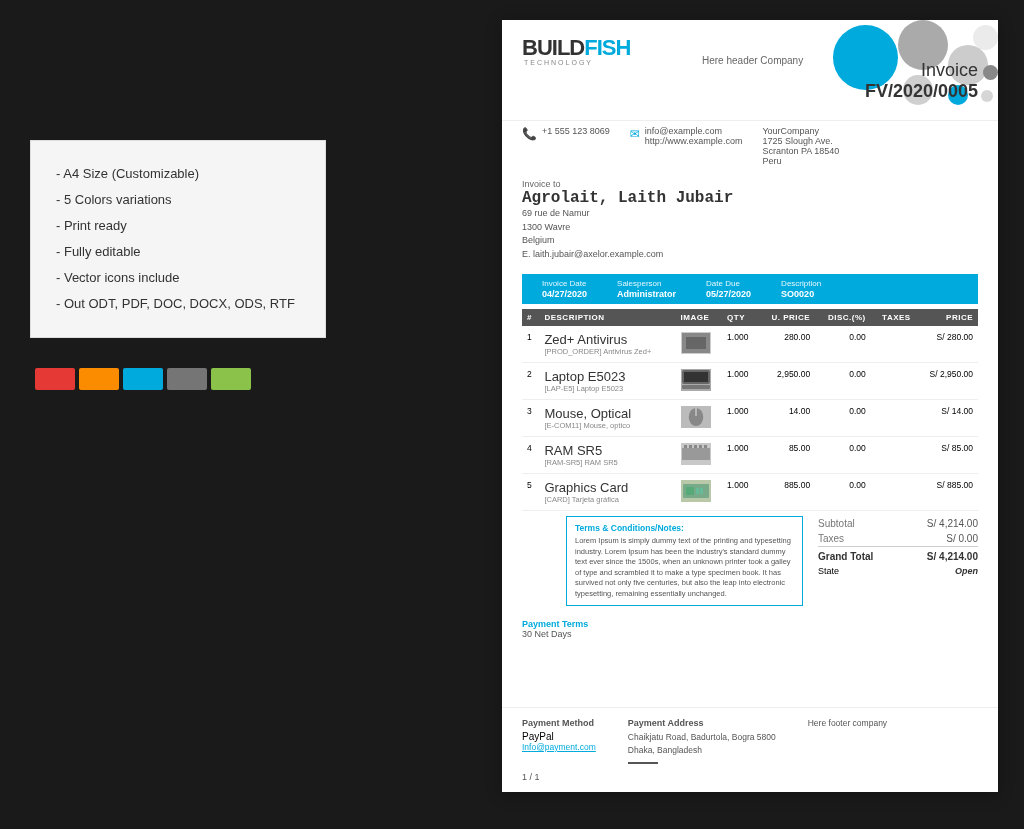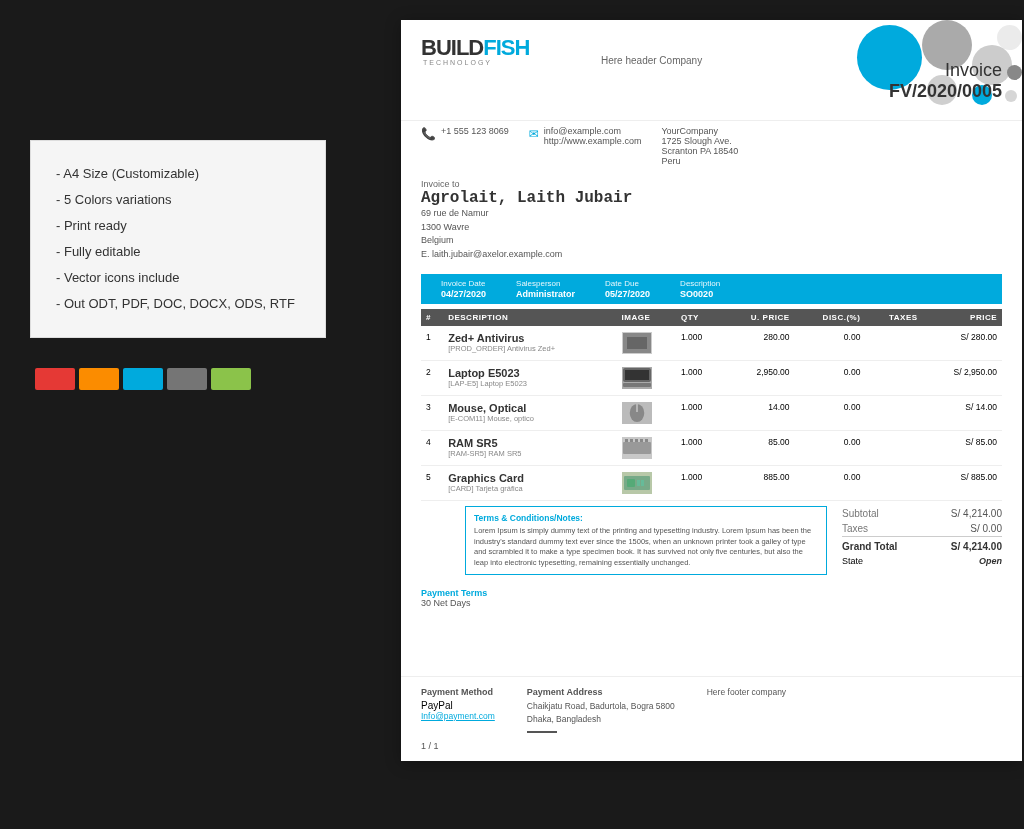--- a/index.html
+++ b/index.html
@@ -46,23 +46,23 @@
 
     .swatch {
       width: 40px;
       height: 22px;
       border-radius: 2px;
     }
 
     
     .invoice-panel {
       position: absolute;
-      right: 2px;
+      right: 26px;
       top: 20px;
-      width: 621px;
+      width: 496px;
       background: white;
       box-shadow: 0 2px 15px rgba(0,0,0,0.3);
       font-family: Arial, sans-serif;
       font-size: 10px;
     }
 
     
     .inv-header {
       position: relative;
       padding: 15px 20px 10px 20px;
@@ -229,23 +229,23 @@
       padding: 6px 5px;
       vertical-align: top;
       font-size: 8.5px;
     }
 
     .inv-table tbody td.right {
       text-align: right;
     }
 
     .product-name {
-      font-weight: bold;
-      color: #333;
-      font-size: 11px;
+      font-weight: normal;
+      color: #333;
+      font-size: 13px;
     }
 
     .product-code {
       color: #888;
       font-size: 7.5px;
     }
 
     .product-img {
       width: 30px;
       height: 22px;

